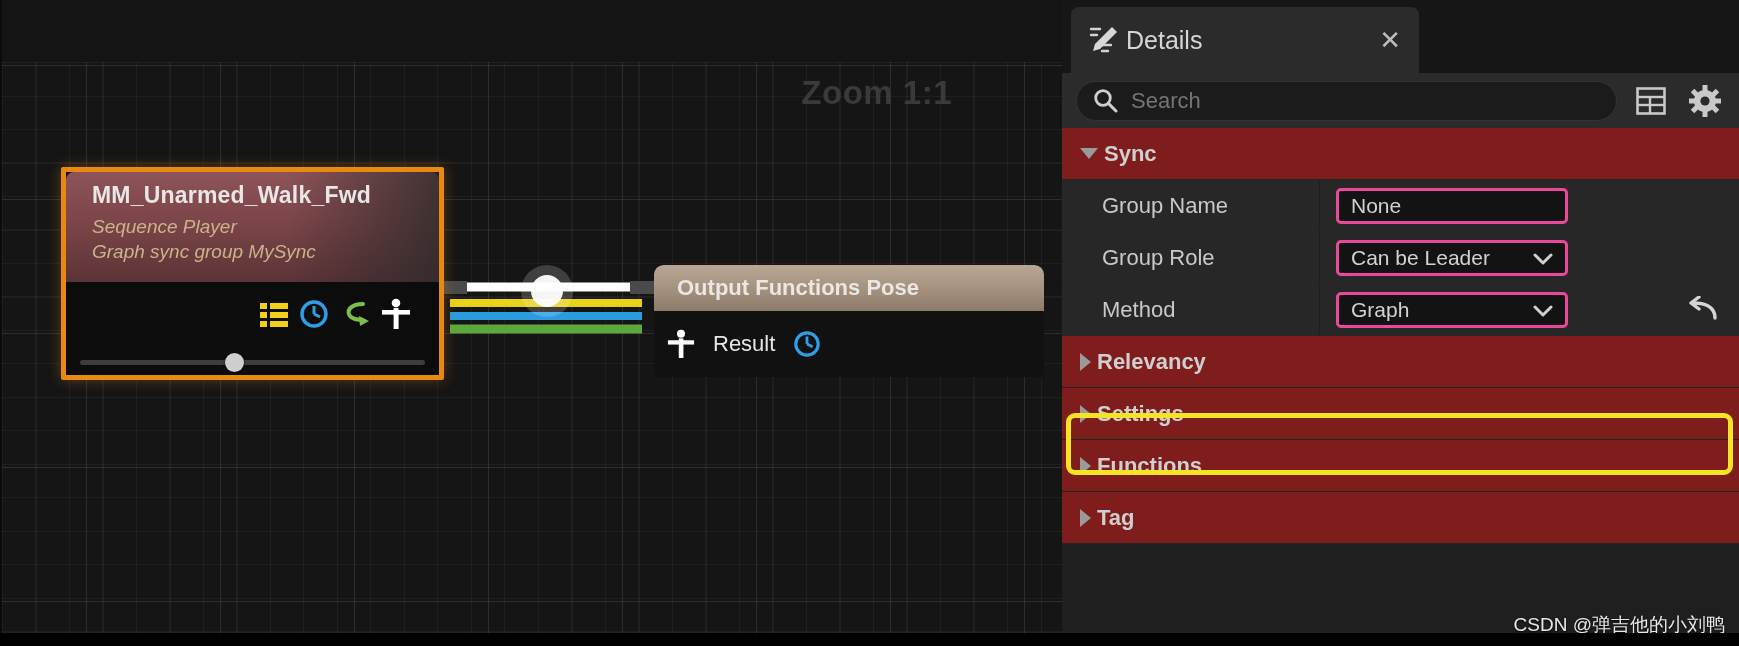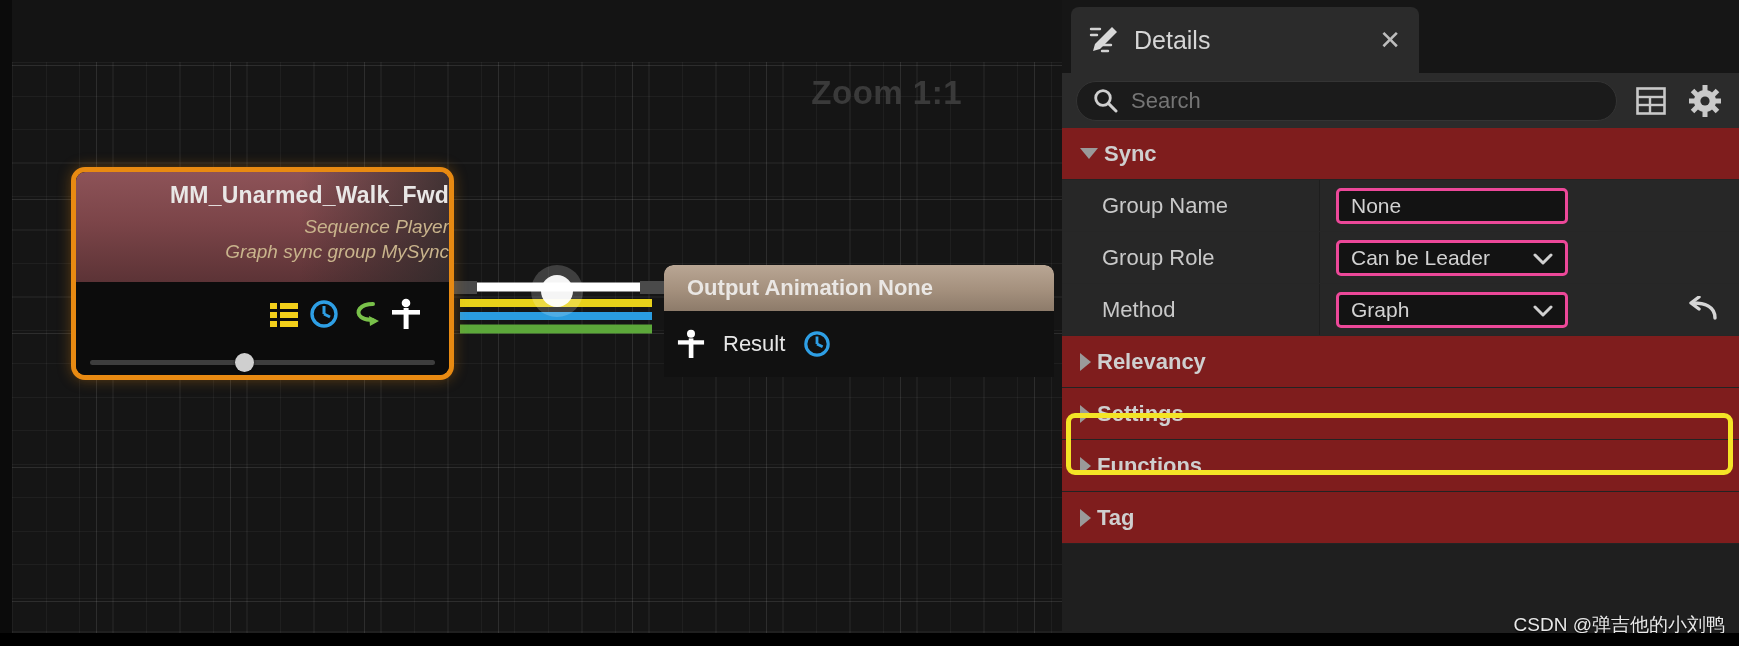--- a/index.html
+++ b/index.html
@@ -6,24 +6,23 @@
   html, body {
     width: 1739px; height: 646px;
     background: #0b0b0b;
     font-family: "Liberation Sans", sans-serif;
     overflow: hidden;
   }
   #root { position: relative; width: 1739px; height: 646px; }
 
   
   #graph {
-    position: absolute; left: 12px; top: 0; width: 1062px; height: 646px;
+    position: absolute; left: 2px; top: 0; width: 1062px; height: 646px;
     background: #161616;
     overflow: hidden;
-    text-align: right;
   }
   #graph-topband {
     position: absolute; left:0; top:0; width:100%; height:62px;
     background: #141414;
   }
   #graph-gridarea {
     position: absolute; left:0; top:62px; width:100%; height:584px;
     background:
       repeating-linear-gradient(to right, rgba(255,255,255,0.045) 0 1px, transparent 1px 33.5px),
       repeating-linear-gradient(to bottom, rgba(255,255,255,0.045) 0 1px, transparent 1px 33.5px),
@@ -41,21 +40,21 @@
     font-size: 33px; font-weight: bold; color: #3a3a3a;
     letter-spacing: 0.5px; white-space: nowrap; z-index: 4;
   }
 
   
   #wires { position:absolute; left:0; top:0; width:1062px; height:646px; z-index:5; pointer-events:none; }
 
   
   #seq-node {
     position:absolute; left:59px; top:167px; width:383px; height:213px;
-    border-radius: 14px;
+    border-radius: 2px;
     border: 5px solid #e88a12;
     background: #0d0d0d;
     box-shadow: 0 0 14px rgba(232,138,18,0.35);
     z-index: 8;
     overflow: hidden;
   }
   #seq-head {
     height: 110px;
     border-radius: 8px 8px 0 0;
     background: linear-gradient(to bottom, #8d5358 0%, #7c4549 45%, #5c3336 100%);
@@ -126,21 +125,21 @@
   #details {
     position:absolute; left: 1062px; top: 0; width: 677px; height: 646px;
     background: #1f1f1f;
   }
   #tabstrip {
     position:absolute; left:0; top:0; width:100%; height: 73px; background:#161616;
   }
   #tab-details {
     position:absolute; left: 9px; top: 7px; height: 66px; width: 348px;
     background:#2b2b2b; border-radius: 8px 8px 0 0;
-    display:flex; align-items:center; padding: 0 18px; gap: 15px;
+    display:flex; align-items:center; padding: 0 18px; gap: 7px;
   }
   #tab-title { font-size:25px; color:#d6d6d6; }
   #tab-close { margin-left:auto; font-size:26px; color:#bdbdbd; line-height:1; }
 
   #searchrow {
     position:absolute; left:0; top: 73px; width: 100%; height: 55px;
     background:#2b2b2b; display:flex; align-items:center; padding: 0 14px; gap: 14px;
   }
   #searchbox {
     flex: 1; height: 40px; background:#1b1b1b; border-radius: 20px;
@@ -260,21 +259,21 @@
         </div>
         <div id="seq-slider">
           <div id="seq-slider-track"></div>
           <div id="seq-slider-handle" style="left: 42%;"></div>
         </div>
       </div>
     </div>
 
     <div id="out-node">
       <div id="out-head">
-        <span id="out-title">Output Animation None</span>
+        <span id="out-title">Output Functions Pose</span>
       </div>
       <div id="out-body">
         <span class="ic">
           <svg width="28" height="30" viewBox="0 0 30 32">
             <circle cx="15" cy="5" r="4.3" fill="#ffffff"></circle>
             <rect x="12.6" y="10" width="5" height="21" fill="#ffffff"></rect>
             <rect x="1" y="12" width="28" height="4.6" fill="#ffffff"></rect>
           </svg>
         </span>
         <span id="out-result-label">Result</span>

